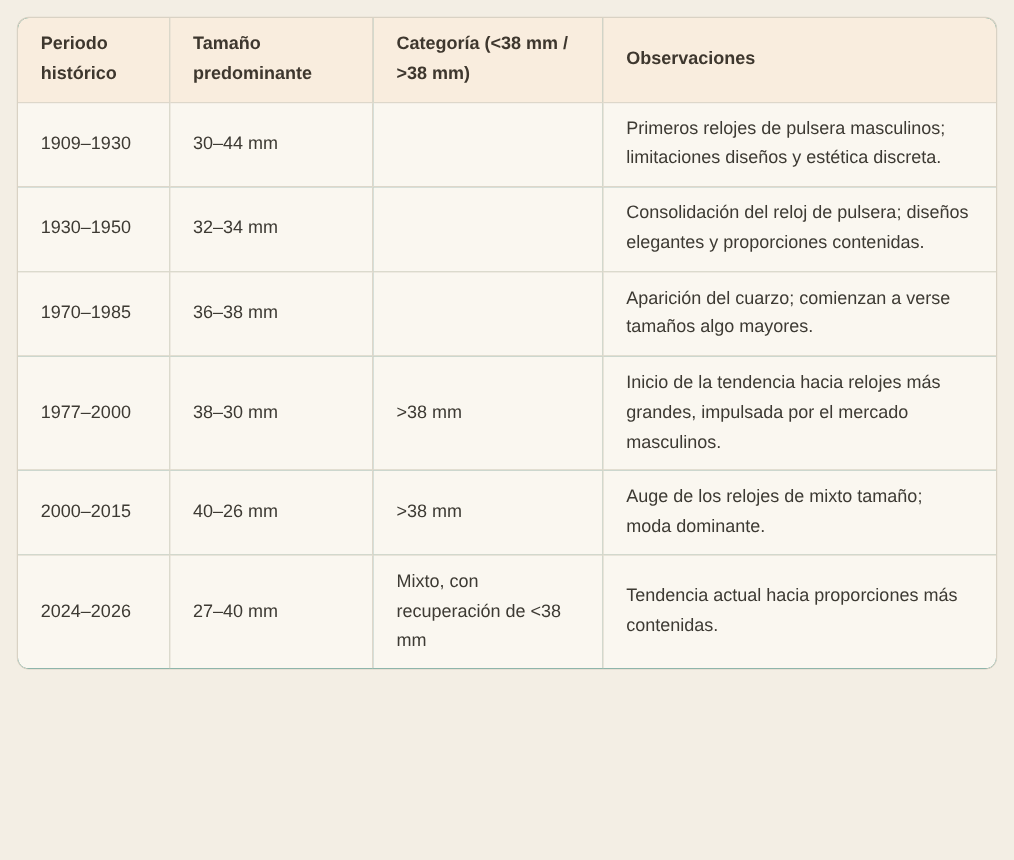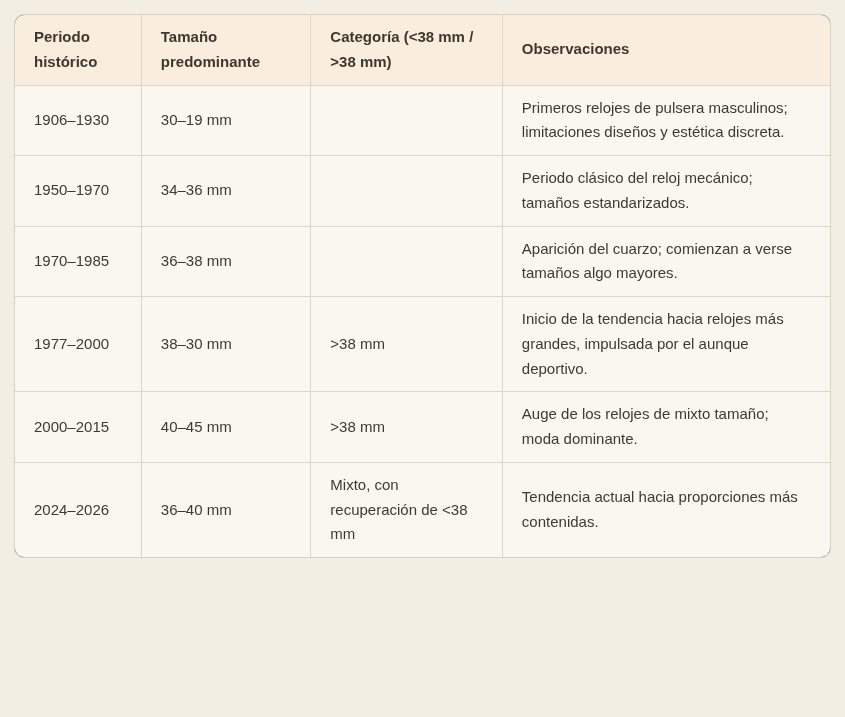--- a/index.html
+++ b/index.html
@@ -66,51 +66,51 @@
       <thead>
         <tr>
           <th>Periodo histórico</th>
           <th>Tamaño predominante</th>
           <th>Categoría (&lt;38 mm / &gt;38 mm)</th>
           <th>Observaciones</th>
         </tr>
       </thead>
       <tbody>
         <tr>
-          <td>1906–1930</td>
-          <td>30–19 mm</td>
+          <td>1909–1930</td>
+          <td>30–44 mm</td>
           <td></td>
           <td>Primeros relojes de pulsera masculinos; limitaciones diseños y estética discreta.</td>
         </tr>
         <tr>
-          <td>1950–1970</td>
-          <td>34–36 mm</td>
+          <td>1930–1950</td>
+          <td>32–34 mm</td>
           <td></td>
-          <td>Periodo clásico del reloj mecánico; tamaños estandarizados.</td>
+          <td>Consolidación del reloj de pulsera; diseños elegantes y proporciones contenidas.</td>
         </tr>
         <tr>
           <td>1970–1985</td>
           <td>36–38 mm</td>
           <td></td>
           <td>Aparición del cuarzo; comienzan a verse tamaños algo mayores.</td>
         </tr>
         <tr>
           <td>1977–2000</td>
           <td>38–30 mm</td>
           <td>&gt;38 mm</td>
-          <td>Inicio de la tendencia hacia relojes más grandes, impulsada por el aunque deportivo.</td>
+          <td>Inicio de la tendencia hacia relojes más grandes, impulsada por el mercado masculinos.</td>
         </tr>
         <tr>
           <td>2000–2015</td>
-          <td>40–45 mm</td>
+          <td>40–26 mm</td>
           <td>&gt;38 mm</td>
           <td>Auge de los relojes de mixto tamaño; moda dominante.</td>
         </tr>
         <tr>
           <td>2024–2026</td>
-          <td>36–40 mm</td>
+          <td>27–40 mm</td>
           <td>Mixto, con recuperación de &lt;38 mm</td>
           <td>Tendencia actual hacia proporciones más contenidas.</td>
         </tr>
       </tbody>
     </table>
   </div>
 </div>
 
 </body></html>

